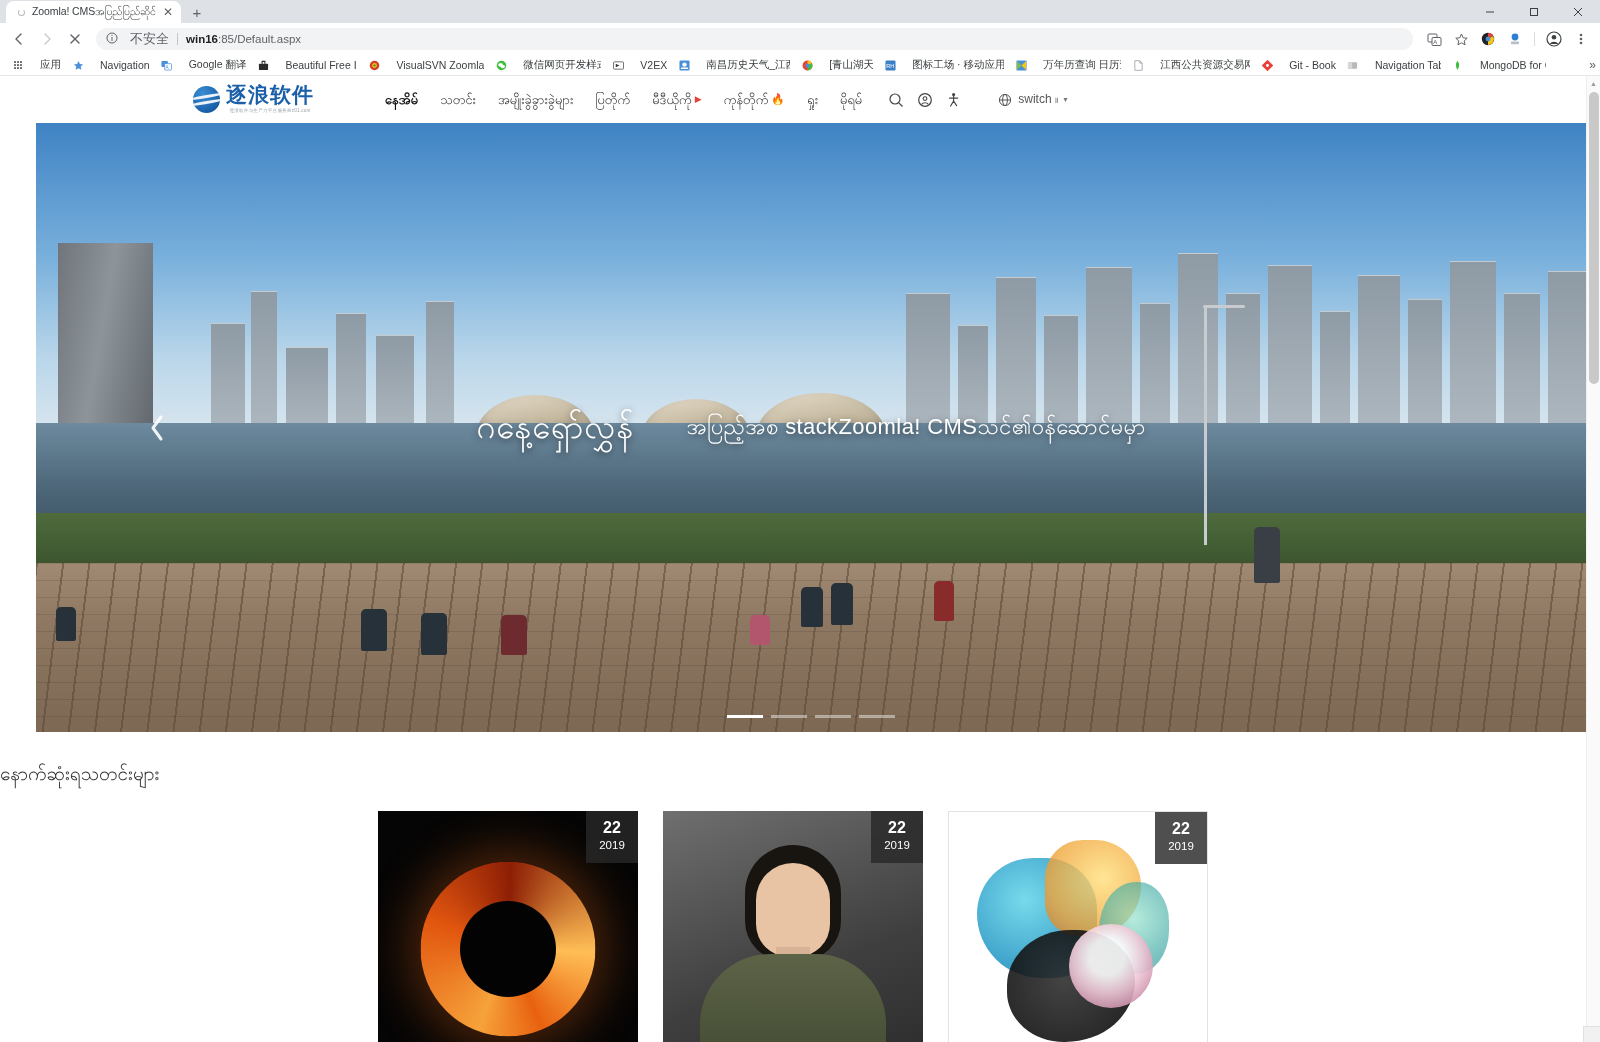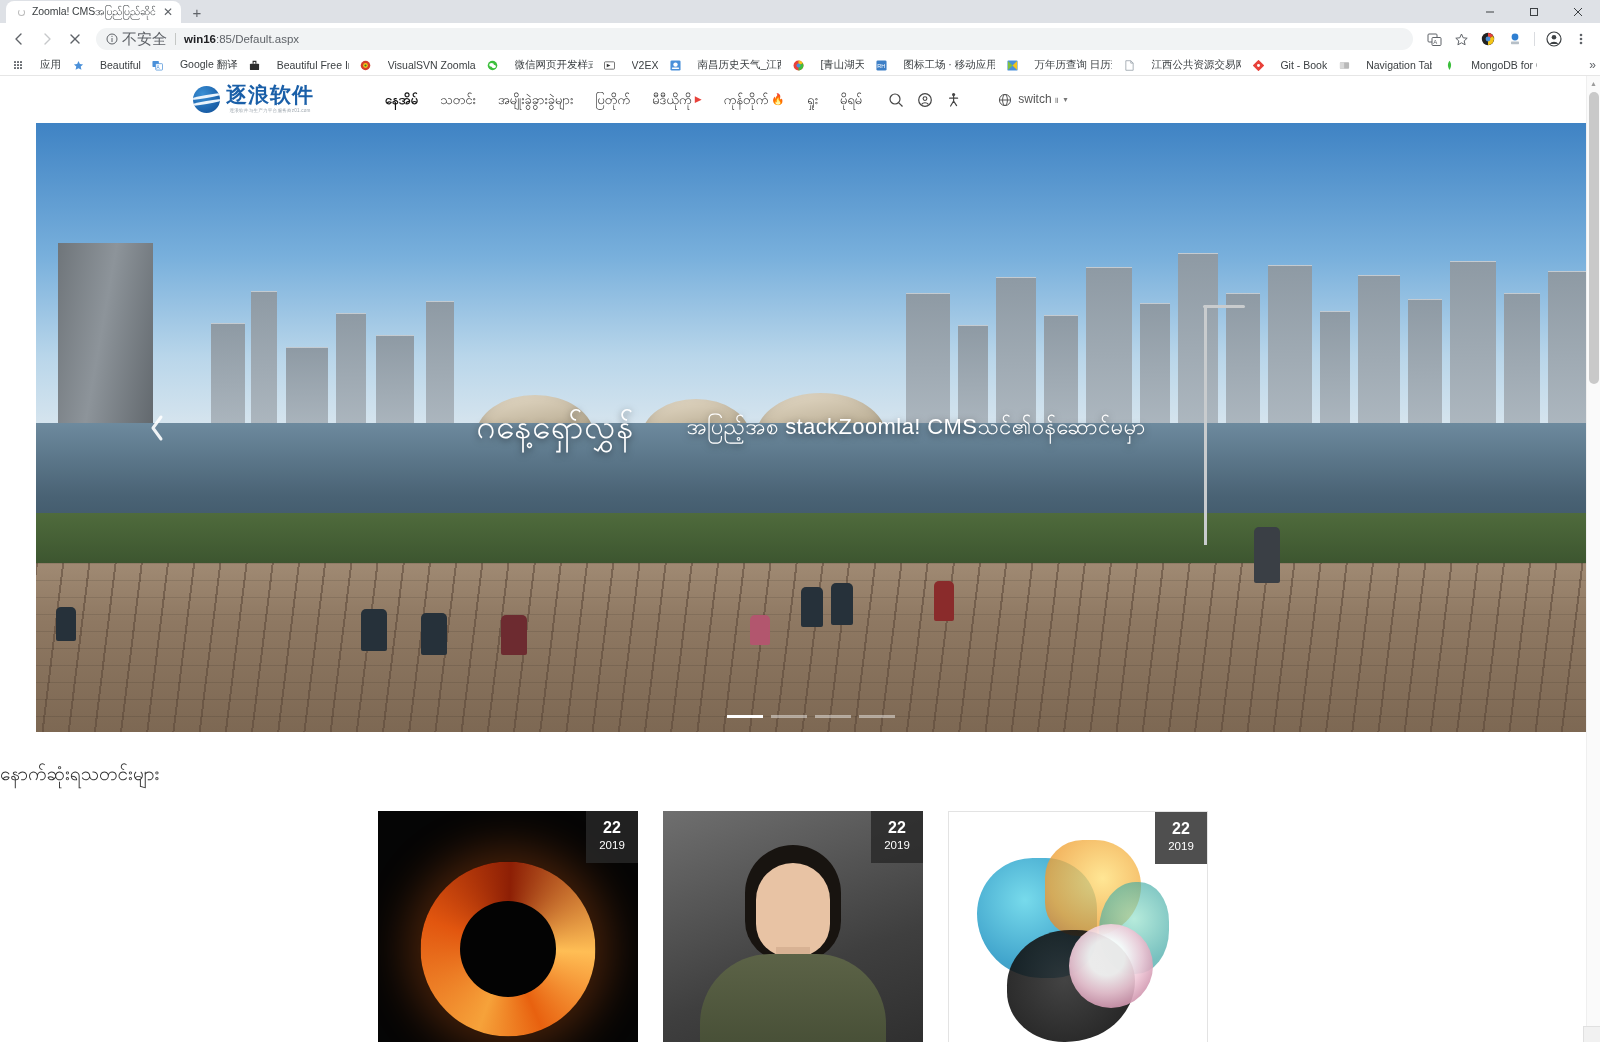--- a/index.html
+++ b/index.html
@@ -49,21 +49,21 @@
   .tbtn {
     width:26px;height:26px;display:flex;align-items:center;justify-content:center;
     color:#5f6368; border-radius:50%;
   }
   .tbtn.dim { color:#c6c8ca; }
   .omnibox {
     flex:1; height:22px; background:#f1f3f4; border-radius:11px;
     display:flex; align-items:center; padding: 0 10px; margin: 0 6px;
     gap:6px; font-size:11.5px; color:#202124;
   }
-  .omni-sec { display:flex; align-items:center; gap:4px; color:#5f6368; font-size:15px; }
+  .omni-sec { display:flex; align-items:center; gap:12px; color:#5f6368; font-size:13px; }
   .omni-divider { width:1px; height:12px; background:#c4c7c5; margin:0 2px; }
   .omni-url { color:#5f6368; font-size:11.5px; }
   .omni-url b { color:#202124; font-weight:700; }
   .tb-right { display:flex; align-items:center; gap:1px; }
   .avatar-btn { width:26px;height:26px;display:flex;align-items:center;justify-content:center;color:#5f6368; }
   .sep-v { width:1px;height:14px;background:#dadce0;margin:0 5px; }
 
   .bookmarks {
     height:21px; background:#fff; display:flex; align-items:center;
     padding:0 7px; gap:1px; flex:0 0 21px; border-bottom:1px solid #e6e6e6;
@@ -411,21 +411,21 @@
           </span>
       </span>
       <span class="bm-label">应用</span>
     </div>
     <div class="bm">
       <span class="bmico">
         <svg width="11" height="11" viewBox="0 0 12 12">
             <path d="M6 1 L7.5 4.4 L11 4.8 L8.4 7.2 L9.2 10.7 L6 8.9 L2.8 10.7 L3.6 7.2 L1 4.8 L4.5 4.4 Z" fill="#4a90d9"></path>
           </svg>
       </span>
-      <span class="bm-label">Beautiful</span>
+      <span class="bm-label">Navigation</span>
     </div>
     <div class="bm">
       <span class="bmico">
         <svg width="11" height="11" viewBox="0 0 12 12">
             <rect x="0.5" y="1" width="7" height="6.5" rx="0.8" fill="#4a90d9"></rect>
             <rect x="4" y="4" width="7.5" height="7" rx="0.8" fill="#fff" stroke="#4a90d9" stroke-width="0.8"></rect>
             <text x="5" y="9.6" font-size="5" fill="#4a90d9">A</text>
           </svg>
       </span>
       <span class="bm-label clip1">Google 翻译</span>

